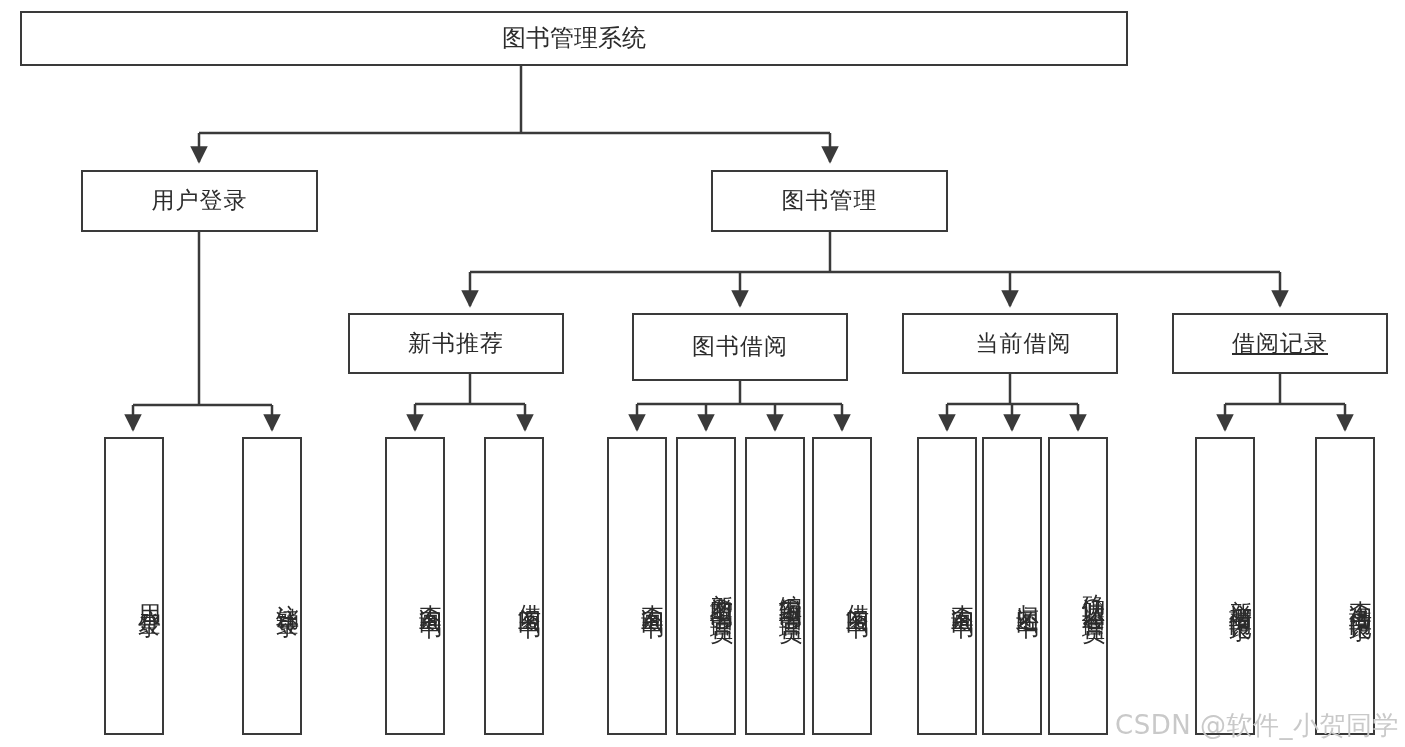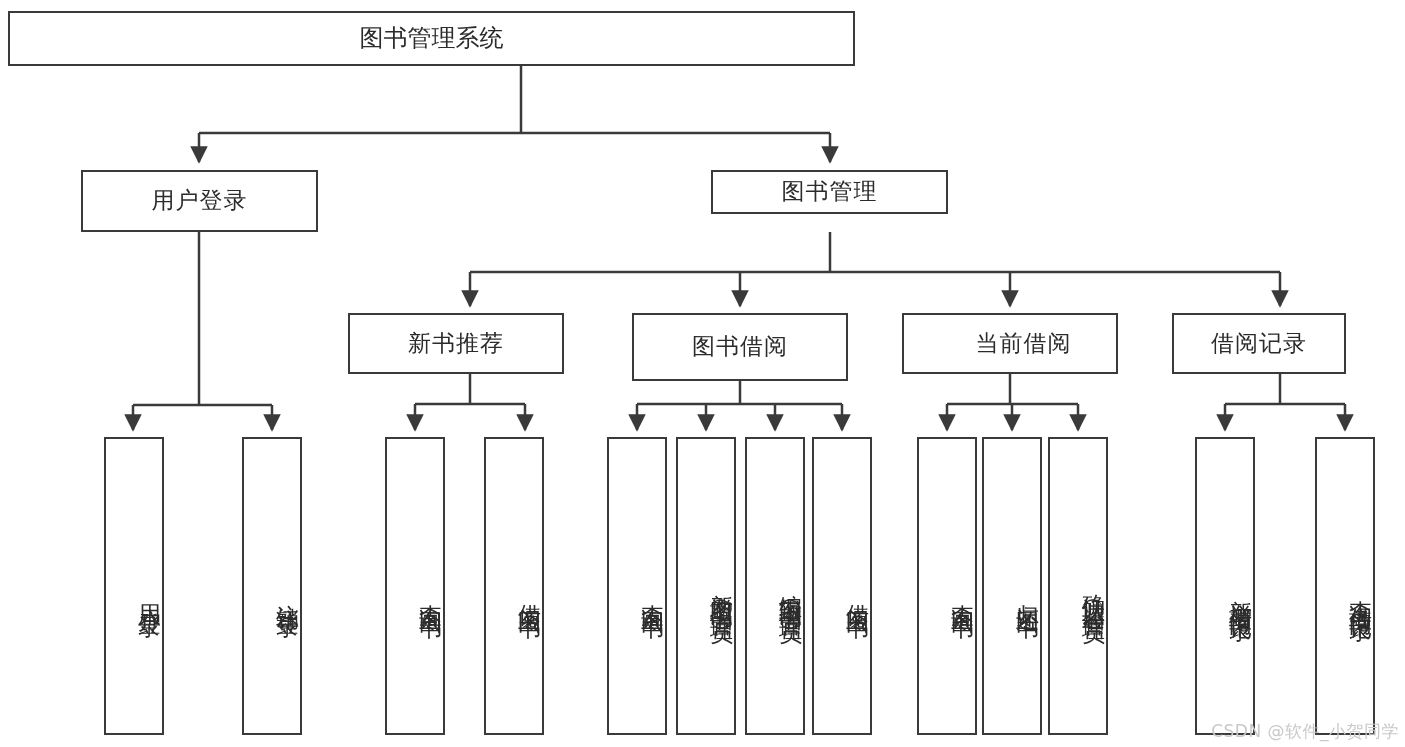--- a/index.html
+++ b/index.html
@@ -29,21 +29,21 @@
     font-size:23px;
     letter-spacing:4px;
     align-items:flex-start;
     justify-content:center;
     padding-top:16px;
   }
   .node.v span{display:block;}
   .watermark{
     position:absolute;
     right:6px;bottom:4px;
-    font-size:17px;
+    font-size:26px;
     color:#c9c9c9;
     letter-spacing:0.5px;
     white-space:nowrap;
     font-family:"DejaVu Sans","Liberation Sans",sans-serif;
   }
 </style>
 </head>
 <body>
 
 <div id="canvas">
@@ -91,41 +91,41 @@
       <path d="M 1012 404 L 1012 430" marker-end="url(#arrow)"></path>
       <path d="M 1078 404 L 1078 430" marker-end="url(#arrow)"></path>
 
       <path d="M 1280 374 L 1280 404"></path>
       <path d="M 1225 404 L 1345 404"></path>
       <path d="M 1225 404 L 1225 430" marker-end="url(#arrow)"></path>
       <path d="M 1345 404 L 1345 430" marker-end="url(#arrow)"></path>
     </g>
   </svg>
 
-  <div class="node root" style="left:8px;top:11px;width:847px;height:55px;">
+  <div class="node root" style="left:20px;top:11px;width:1108px;height:55px;">
     <span>图书管理系统</span>
   </div>
 
   <div class="node h" style="left:81px;top:170px;width:237px;height:62px;">
     <span>用户登录</span>
   </div>
-  <div class="node h" style="left:711px;top:170px;width:237px;height:44px;">
+  <div class="node h" style="left:711px;top:170px;width:237px;height:62px;">
     <span>图书管理</span>
   </div>
 
   <div class="node h" style="left:348px;top:313px;width:216px;height:61px;">
     <span>新书推荐</span>
   </div>
   <div class="node h" style="left:632px;top:313px;width:216px;height:68px;">
     <span>图书借阅</span>
   </div>
   <div class="node h" style="left:902px;top:313px;width:216px;height:61px;padding-left:27px;">
     <span>当前借阅</span>
   </div>
-  <div class="node h" style="left:1172px;top:313px;width:174px;height:61px;">
+  <div class="node h" style="left:1172px;top:313px;width:216px;height:61px;text-decoration:underline;">
     <span>借阅记录</span>
   </div>
 
   <div class="node v" style="left:104px;top:437px;width:60px;height:298px;">
     <span>用户登录</span>
   </div>
   <div class="node v" style="left:242px;top:437px;width:60px;height:298px;">
     <span>注销登录</span>
   </div>
 

